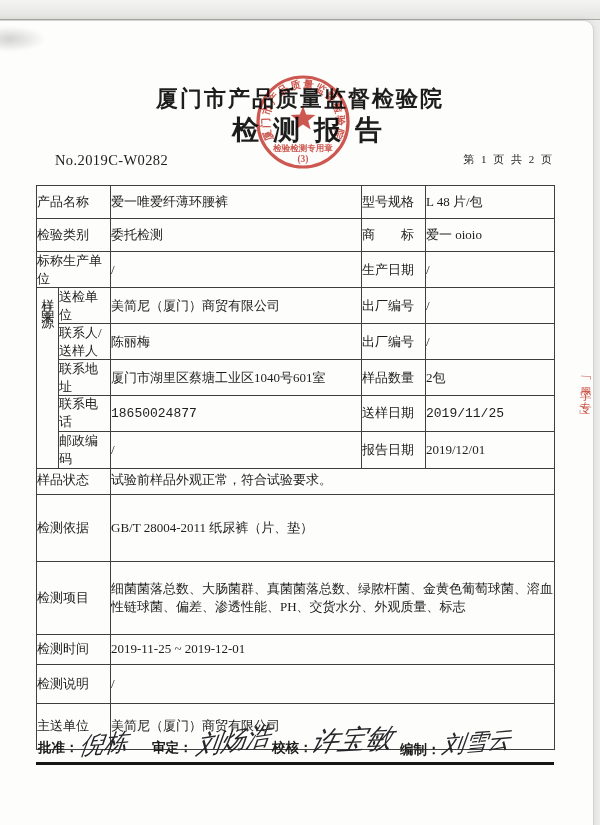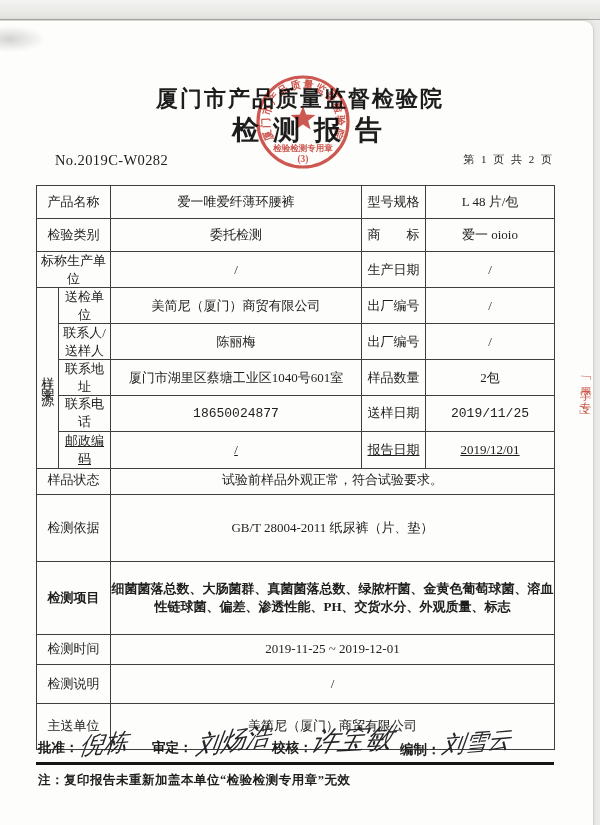--- a/index.html
+++ b/index.html
@@ -6,26 +6,26 @@
   body{background:#e6e6e3;font-family:"Liberation Serif","DejaVu Serif",serif;color:#1d1d1d;}
   .canvas{position:relative;width:600px;height:825px;overflow:hidden;background:#ececea;}
   .scan-band{position:absolute;left:0;top:0;width:600px;height:19px;background:linear-gradient(#f4f4f2,#e3e3e0);border-bottom:1px solid #a8a8a6;}
   .paper{position:absolute;left:-12px;top:20px;width:604px;height:830px;background:#fdfdfb;border:1px solid #d3d3d0;border-radius:10px;box-shadow:0 0 6px rgba(0,0,0,.08);}
   .smudge{position:absolute;left:-6px;top:26px;width:52px;height:26px;background:radial-gradient(ellipse at 30% 50%,rgba(60,60,60,.22),rgba(0,0,0,0) 70%);filter:blur(1px);}
   .hdr-institute{position:absolute;left:0;top:84px;width:600px;text-align:center;font-size:22px;font-weight:bold;letter-spacing:2px;}
   .hdr-title{position:absolute;left:14px;top:112px;width:600px;text-align:center;font-size:27px;font-weight:bold;letter-spacing:14px;}
   .report-no{position:absolute;left:55px;top:152px;font-size:14.5px;letter-spacing:.4px;}
   .page-ind{position:absolute;right:46px;top:152px;font-size:11px;letter-spacing:2px;}
   table.rep{position:absolute;left:36px;top:185px;width:518px;border-collapse:collapse;table-layout:fixed;}
-  table.rep td{border:1.5px solid #3f3f3f;font-size:13px;text-align:center;vertical-align:middle;padding:0;line-height:1.35;overflow:hidden;}
+  table.rep td{border:1.5px solid #3f3f3f;font-size:13px;vertical-align:middle;padding:0;line-height:1.35;overflow:hidden;}
   td.tleft{text-align:left;padding:2px 6px 2px 8px;}
   td.items{text-align:left;padding:3px 8px;line-height:1.6;margin-left:28px;}
   td.vgroup{writing-mode:vertical-rl;text-orientation:upright;letter-spacing:6px;font-size:13px;padding:4px 0;}
   tr.h33{height:33px;} tr.h32{height:32px;} tr.h34{height:34px;} tr.h31{height:31px;}
-  tr.h26{height:26px;font-family:Liberation Mono, monospace;} tr.h25{height:25px;text-decoration:underline;} tr.h67{height:67px;} tr.h73{height:73px;font-weight:bold;}
+  tr.h26{height:26px;font-family:Liberation Mono, monospace;} tr.h25{height:25px;} tr.h67{height:67px;} tr.h73{height:73px;}
   tr.h30{height:30px;} tr.h39{height:39px;margin-top:16px;} tr.h46{height:46px;margin-left:48px;}
   .sigrow{position:absolute;left:0;top:0;width:600px;height:0;}
   .siglabel{position:absolute;font-size:13.5px;font-weight:600;}
   .sig{position:absolute;font-family:"DejaVu Sans",sans-serif;font-style:italic;color:#26262a;transform:rotate(-5deg) skewX(-12deg);white-space:nowrap;}
   .rule{position:absolute;left:36px;top:762px;width:518px;height:2.5px;background:#161616;}
   .footnote{position:absolute;left:38px;top:772px;font-size:12.5px;font-weight:600;letter-spacing:.5px;}
   .stampwrap{position:absolute;left:0;top:0;mix-blend-mode:multiply;pointer-events:none;}
   .margin-red{position:absolute;right:6px;top:372px;writing-mode:vertical-rl;text-orientation:upright;color:#c0392b;font-size:12px;letter-spacing:5px;opacity:.85;font-family:"DejaVu Sans",sans-serif;transform:rotate(2deg);}
 </style>
 </head>
@@ -131,21 +131,20 @@
     <span class="sig" style="left:80px;top:728px;font-size:24px;">倪栋</span>
     <span class="siglabel" style="left:152px;top:739px;">审定：</span>
     <span class="sig" style="left:196px;top:724px;font-size:25px;transform:rotate(-8deg) skewX(-16deg);">刘炀浩</span>
     <span class="siglabel" style="left:272px;top:739px;text-align:center;">校核：</span>
     <span class="sig" style="left:312px;top:722px;font-size:27px;transform:rotate(-3deg) skewX(-18deg);">许宝敏</span>
     <span class="siglabel" style="left:400px;top:741px;">编制：</span>
     <span class="sig" style="left:442px;top:727px;font-size:23px;">刘雪云</span>
   </div>
 
   <div class="rule"></div>
-  <div class="footnote">注：复印报告未重新加盖本单位“检验检测专用章”无效</div>
 
   <div class="margin-red">﹁墨了（专）﹂</div>
 
   <div class="stampwrap">
     <svg width="600" height="260" viewBox="0 0 600 260">
       <g opacity="0.82">
         <circle cx="303" cy="122" r="45" fill="none" stroke="#c5352c" stroke-width="3.2"></circle>
         <path id="arcpath" d="M 273.6 139 A 34 34 0 1 1 332.4 139" fill="none"></path>
         <text font-size="10.5" fill="#c5352c" font-weight="bold" font-family="'Liberation Serif',serif">
           <textPath href="#arcpath" startOffset="0" textLength="140">厦门市产品质量监督检验院</textPath>

